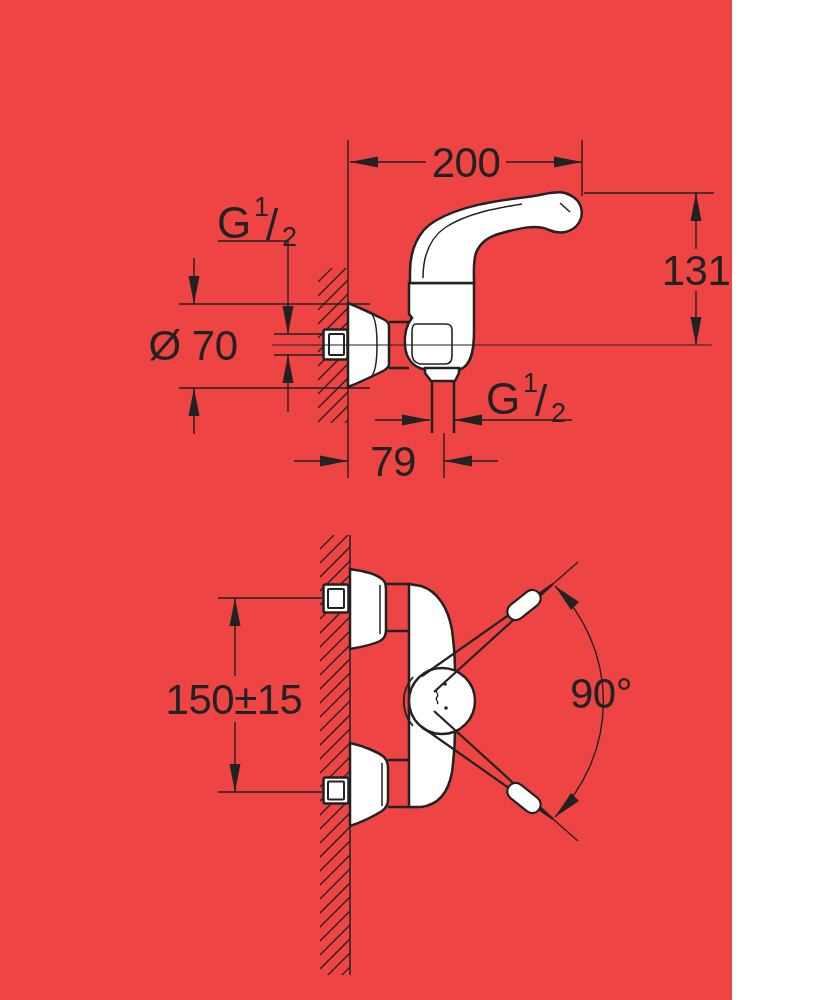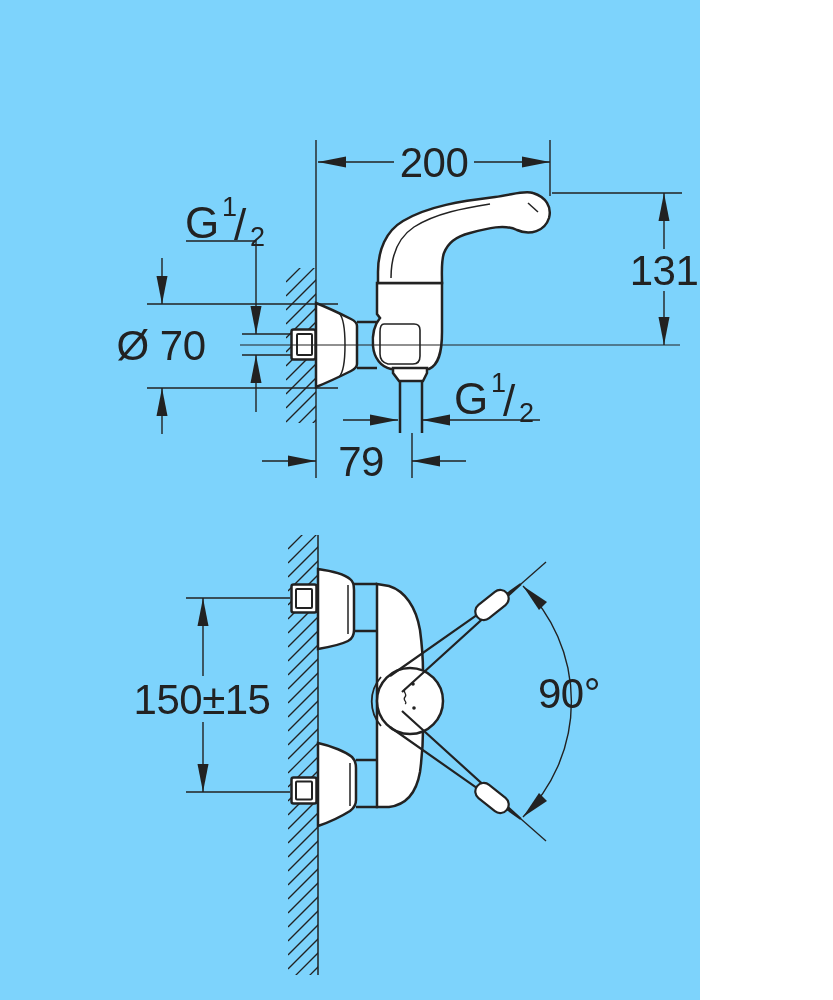--- a/index.html
+++ b/index.html
@@ -1,16 +1,16 @@
 <!DOCTYPE html>
 <html><head>
 <meta charset="utf-8">
 <style>
   html,body{margin:0;padding:0;background:#ffffff;}
-  .stage{width:700px;height:1000px;position:relative;background:#7dd3fc;overflow:hidden;}
+  .stage{width:700px;height:1000px;position:relative;background:#ef4444;overflow:hidden;padding-left:32px;}
   svg{display:block;}
   svg text{
     font-family:"Liberation Sans","DejaVu Sans",sans-serif;
     fill:#222222;
     letter-spacing:-0.5px;
   }
   .lbl{font-size:42px;}
   .lbl-sm{font-size:27px;}
   .lbl-g{font-size:44px;}
 </style>

